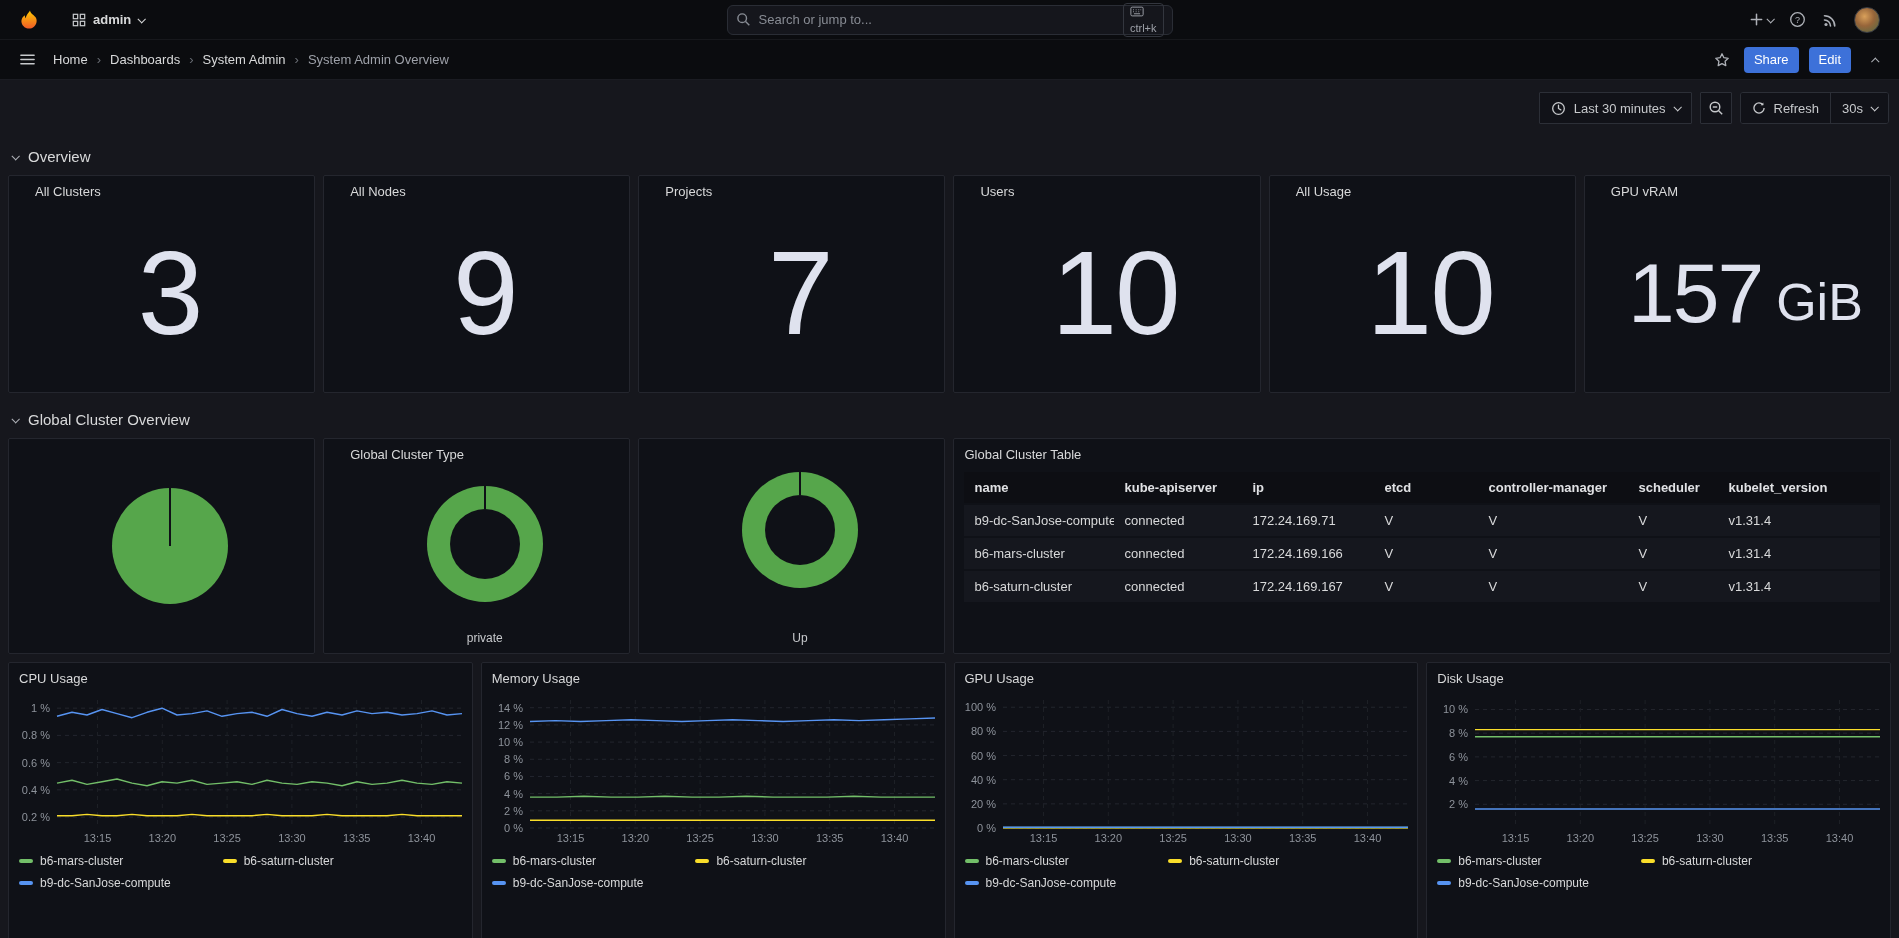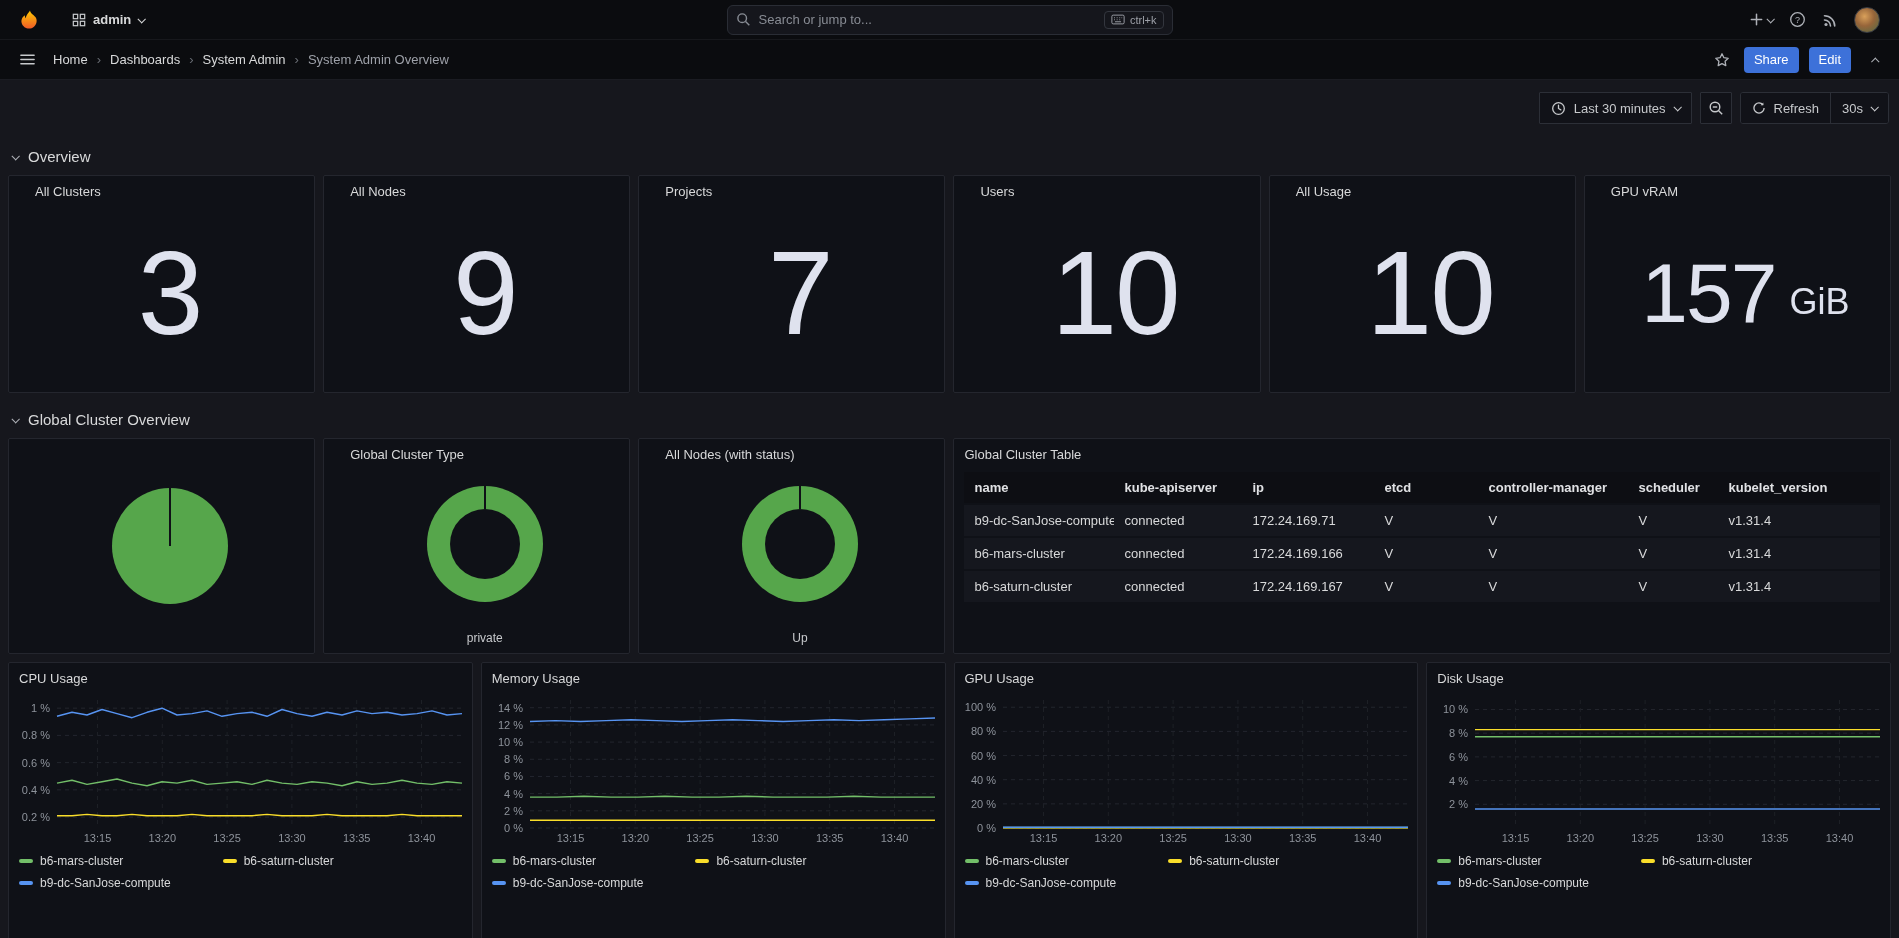--- a/index.html
+++ b/index.html
@@ -19,21 +19,21 @@
   button{background:none;border:none;color:inherit;cursor:pointer;font-family:inherit;padding-left:12px;}
 
   
   .navbar{height:40px;background:var(--bg-top);display:flex;align-items:center;padding:0 14px;position:relative;border-bottom:1px solid #17181c;}
   .nav-left{display:flex;align-items:center;gap:14px;}
   .org-switcher{display:flex;align-items:center;gap:7px;color:var(--text);font-size:13px;font-weight:600;}
   .nav-center{position:absolute;left:50%;transform:translateX(-50%);}
   .search-box{width:446px;height:30px;background:#15161c;border:1px solid #2a2d35;border-radius:6px;display:flex;align-items:center;gap:8px;padding:0 8px;color:var(--text-dim);}
   .search-box input{flex:1;background:transparent;border:none;outline:none;color:var(--text);font-size:13px;}
   .search-box input::placeholder{color:#888c94;}
-  .kbd{display:flex;align-items:flex-start;gap:5px;border:1px solid #33363e;border-radius:4px;padding:2px 6px;font-size:11px;color:#9da0a8;white-space:nowrap;}
+  .kbd{display:flex;align-items:flex-start;gap:5px;border:1px solid #33363e;border-radius:4px;padding:2px 6px;font-size:11px;color:#9da0a8;white-space:nowrap;flex-direction:column;}
   .nav-right{margin-left:auto;display:flex;align-items:center;gap:6px;color:#aeb1b7;}
   .icon-btn{display:flex;align-items:center;gap:3px;padding:5px;border-radius:4px;color:#aeb1b7;}
   .avatar{width:26px;height:26px;border-radius:50%;background:radial-gradient(circle at 40% 35%, #d9a05a 0%, #97653a 45%, #4f6b44 100%);border:1px solid #3a3d44;}
 
   
   .crumb-bar{height:40px;background:var(--bg-top);display:flex;align-items:center;padding:0 14px;gap:12px;border-bottom:1px solid #1b1c22;}
   .breadcrumb{display:flex;align-items:center;font-size:13px;list-style:none;}
   .crumb{color:var(--text);white-space:nowrap;cursor:pointer;}
   .crumb:not(:last-child)::after{content:"\203A";margin:0 9px;color:#686c73;}
   .crumb.current{color:var(--text-dim);cursor:default;}
@@ -68,21 +68,21 @@
   .panel-title{padding:8px 10px 4px;font-size:13px;font-weight:500;color:var(--text);white-space:nowrap;overflow:hidden;}
   .stats-row .panel{height:218px;}
   .global-row .panel{height:216px;}
   .ts-row .panel{height:310px;}
 
   
   .stat-value-wrap{flex:1;display:flex;align-items:baseline;justify-content:center;gap:16px;padding-bottom:10px;}
   .stat-value-wrap{align-items:center;}
   .stat-value{font-size:118px;font-weight:500;line-height:1;color:#dfe2ee;letter-spacing:-2px;}
   .stat-value.sm{font-size:84px;}
-  .stat-unit{font-size:36px;font-weight:500;color:#dfe2ee;align-self:center;margin-top:18px;}
+  .stat-unit{font-size:52px;font-weight:500;color:#dfe2ee;align-self:center;margin-top:18px;}
   .stat-gib{display:flex;align-items:center;gap:14px;}
 
   
   .pie-wrap{flex:1;display:flex;flex-direction:column;align-items:center;justify-content:center;}
   .pie{width:116px;height:116px;border-radius:50%;position:relative;}
   .pie::after{content:"";position:absolute;left:50%;top:0;width:2px;height:50%;background:var(--bg-panel);transform:translateX(-50%);}
   .donut{width:116px;height:116px;border-radius:50%;position:relative;}
   .donut::before{content:"";position:absolute;inset:23px;background:var(--bg-panel);border-radius:50%;}
   .donut::after{content:"";position:absolute;left:50%;top:0;width:2px;height:23px;background:var(--bg-panel);transform:translateX(-50%);}
   .donut-label{text-align:center;font-size:12px;color:#c7c9cc;padding:10px 0 8px;}
@@ -304,21 +304,20 @@
 
     <section class="panel span4">
       <div class="panel-title">Global Cluster Type</div>
       <div class="pie-wrap">
         <div class="donut" style="background: conic-gradient(rgb(86, 166, 75) 0deg, rgb(86, 166, 75) 360deg);"></div>
       </div>
       <div class="donut-label">private</div>
     </section>
 
     <section class="panel span4">
-      <div class="panel-title">All Nodes (with status)</div>
       <div class="pie-wrap">
         <div class="donut" style="background: conic-gradient(rgb(86, 166, 75) 0deg, rgb(86, 166, 75) 360deg);"></div>
       </div>
       <div class="donut-label">Up</div>
     </section>
 
     <section class="panel span12">
       <div class="panel-title">Global Cluster Table</div>
       <div class="table-wrap">
         <table>

